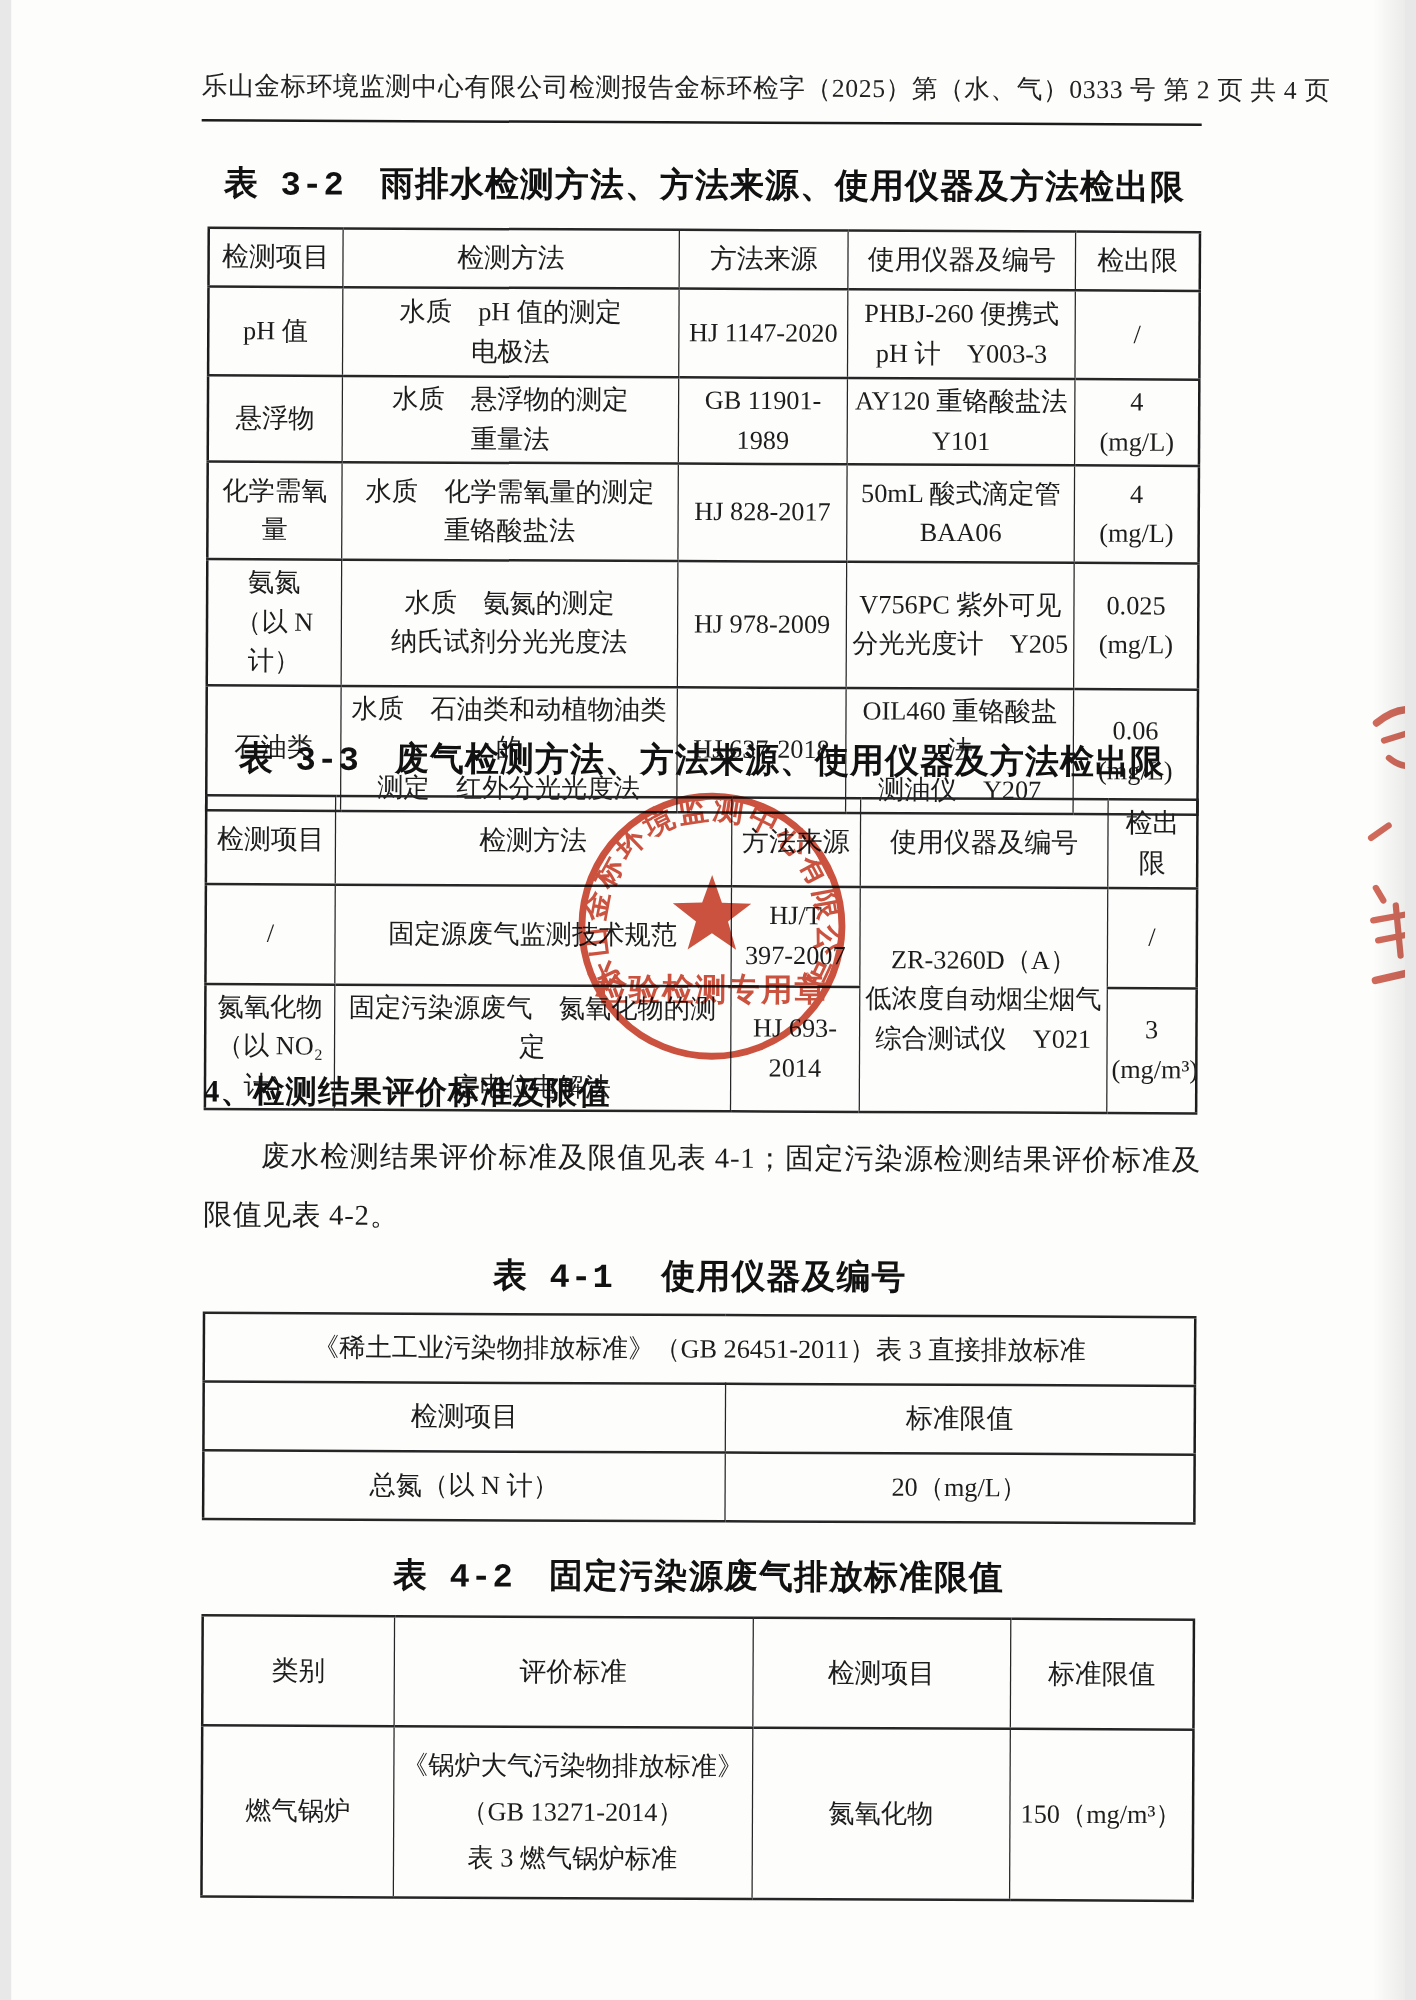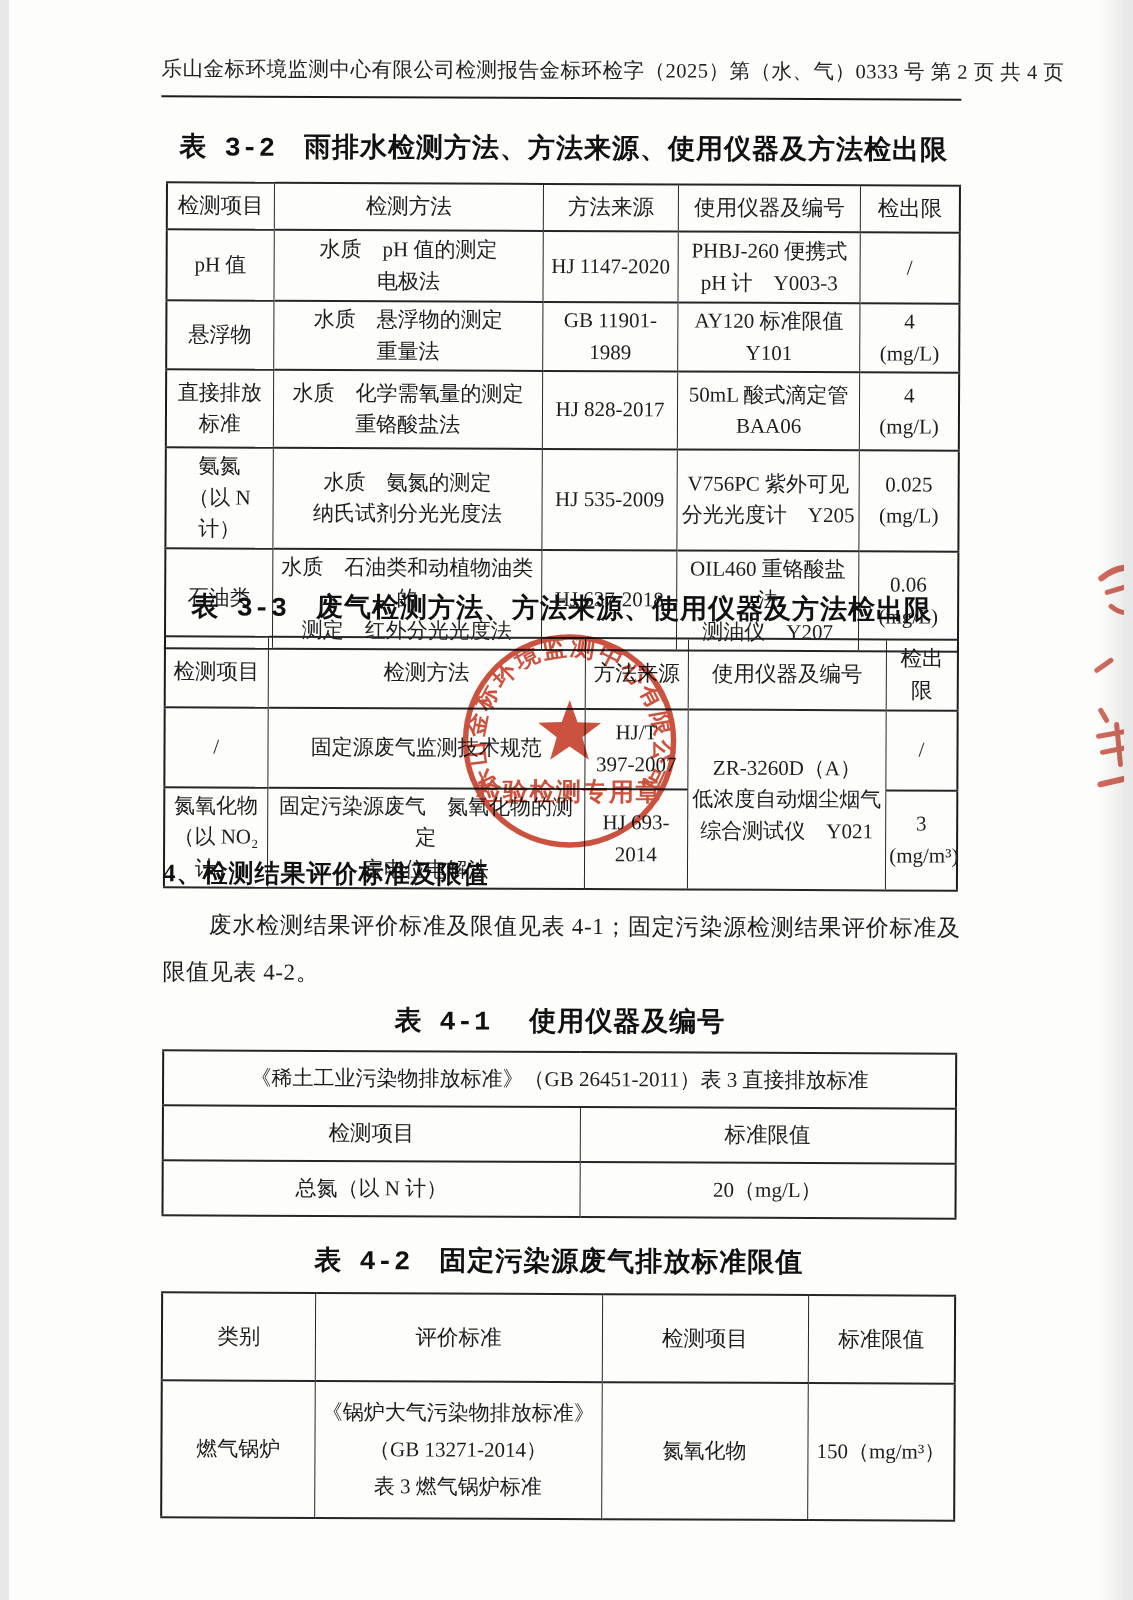--- a/index.html
+++ b/index.html
@@ -105,41 +105,41 @@
       <td>HJ 1147-2020</td>
       <td>PHBJ-260 便携式
 pH 计　Y003-3</td>
       <td>/</td>
     </tr>
     <tr style="height:68px">
       <td>悬浮物</td>
       <td>水质　悬浮物的测定
 重量法</td>
       <td>GB 11901-1989</td>
-      <td>AY120 标准限值
+      <td>AY120 重铬酸盐法
 Y101</td>
       <td>4
 (mg/L)</td>
     </tr>
     <tr style="height:78px">
-      <td>直接排放标准</td>
+      <td>化学需氧量</td>
       <td>水质　化学需氧量的测定
 重铬酸盐法</td>
       <td>HJ 828-2017</td>
       <td>50mL 酸式滴定管
 BAA06</td>
       <td>4
 (mg/L)</td>
     </tr>
     <tr style="height:63px">
       <td>氨氮
 （以 N 计）</td>
       <td>水质　氨氮的测定
 纳氏试剂分光光度法</td>
-      <td>HJ 535-2009</td>
+      <td>HJ 978-2009</td>
       <td>V756PC 紫外可见
 分光光度计　Y205</td>
       <td>0.025
 (mg/L)</td>
     </tr>
     <tr style="height:80px">
       <td>石油类</td>
       <td>水质　石油类和动植物油类的
 测定　红外分光光度法</td>
       <td>HJ 637-2018</td>

